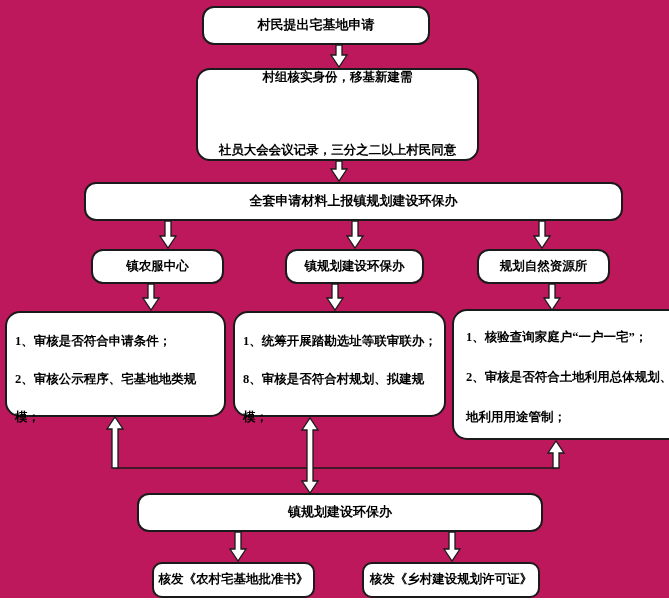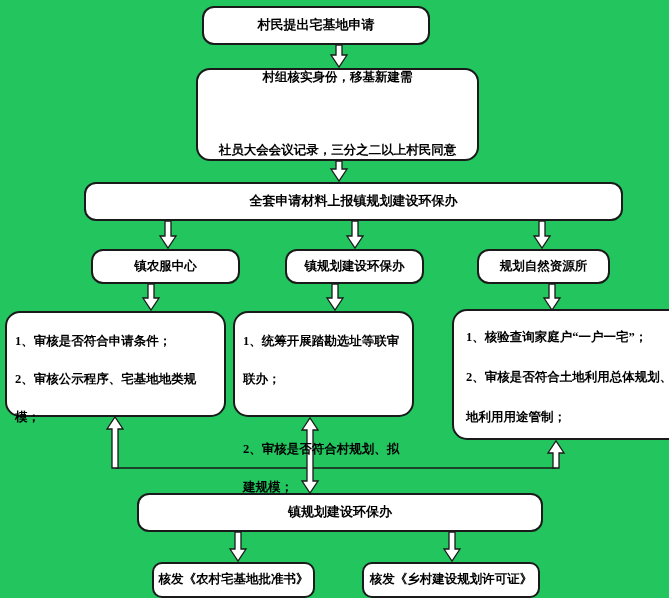--- a/index.html
+++ b/index.html
@@ -1,19 +1,19 @@
 <!DOCTYPE html>
 <html><head>
 <meta charset="utf-8">
 <style>
   html,body{margin:0;padding:0;}
   #canvas{
     position:relative;
     width:669px;height:604px;
-    background:#22c55e;
+    background:#be185d;
     overflow:hidden;
     font-family:"Liberation Serif","DejaVu Serif",serif;
     font-weight:bold;
     color:#000;
   }
   #arrow-layer{position:absolute;left:0;top:0;width:669px;height:604px;pointer-events:none;}
   .node{
     position:absolute;
     box-sizing:border-box;
     background:#ffffff;
@@ -34,25 +34,25 @@
     justify-content:flex-start;
     align-items:flex-start;
     text-align:left;
     font-size:12.5px;
   }
   .tasks .item{display:block;word-break:break-all;}
   
   #n-apply   {left:202px;top:6px;width:228px;height:39px;}
   #n-verify  {left:196px;top:68px;width:283px;height:93px;font-size:12.5px;}
   #n-submit  {left:66px;top:182px;width:539px;height:39px;margin-left:18px;}
-  #n-agri    {left:91px;top:249px;width:149px;height:35px;font-size:12.5px;}
+  #n-agri    {left:91px;top:249px;width:133px;height:35px;font-size:12.5px;}
   #n-plan    {left:285px;top:249px;width:139px;height:35px;font-size:12.5px;}
   #n-res     {left:477px;top:249px;width:133px;height:35px;font-size:12.5px;}
   #n-agri-t  {left:5px;top:311px;width:221px;height:106px;padding:9px 4px 4px 8px;line-height:38px;}
-  #n-plan-t  {left:233px;top:311px;width:181px;height:106px;padding:9px 4px 12px 8px;line-height:38px;gap:32px;}
+  #n-plan-t  {left:233px;top:311px;width:213px;height:106px;padding:9px 4px 12px 8px;line-height:38px;}
   #n-res-t   {left:452px;top:309px;width:259px;height:131px;padding:6px 14px 4px 12px;line-height:40px;}
   #n-final   {left:137px;top:493px;width:406px;height:39px;}
   #n-appr    {left:152px;top:562px;width:163px;height:36px;font-size:12.5px;border-radius:10px;}
   #n-perm    {left:362px;top:562px;width:178px;height:36px;font-size:12.5px;border-radius:10px;}
   #bottom-strip{position:absolute;left:0;top:598px;width:669px;height:6px;background:#ffffff;}
   .hollow{fill:#ffffff;stroke:#1a1a1a;stroke-width:1.3;}
   .wire{fill:none;stroke:#1a1a1a;stroke-width:1.5;}
 </style>
 </head>
 <body>
@@ -107,21 +107,21 @@
     <span class="nl">规划自然资源所</span>
   </div>
 
   <div class="node tasks" id="n-agri-t">
     <span class="item">1、审核是否符合申请条件；</span>
     <span class="item">2、审核公示程序、宅基地地类规模；</span>
   </div>
 
   <div class="node tasks" id="n-plan-t">
     <span class="item">1、统筹开展踏勘选址等联审联办；</span>
-    <span class="item">2、审核是否符合村规划、拟建规模；</span>
+    <span class="item">8、审核是否符合村规划、拟建规模；</span>
   </div>
 
   <div class="node tasks" id="n-res-t">
     <span class="item">1、核验查询家庭户“一户一宅”；</span>
     <span class="item">2、审核是否符合土地利用总体规划、土地利用用途管制；</span>
   </div>
 
   <div class="node" id="n-final">
     <span class="nl">镇规划建设环保办</span>
   </div>

